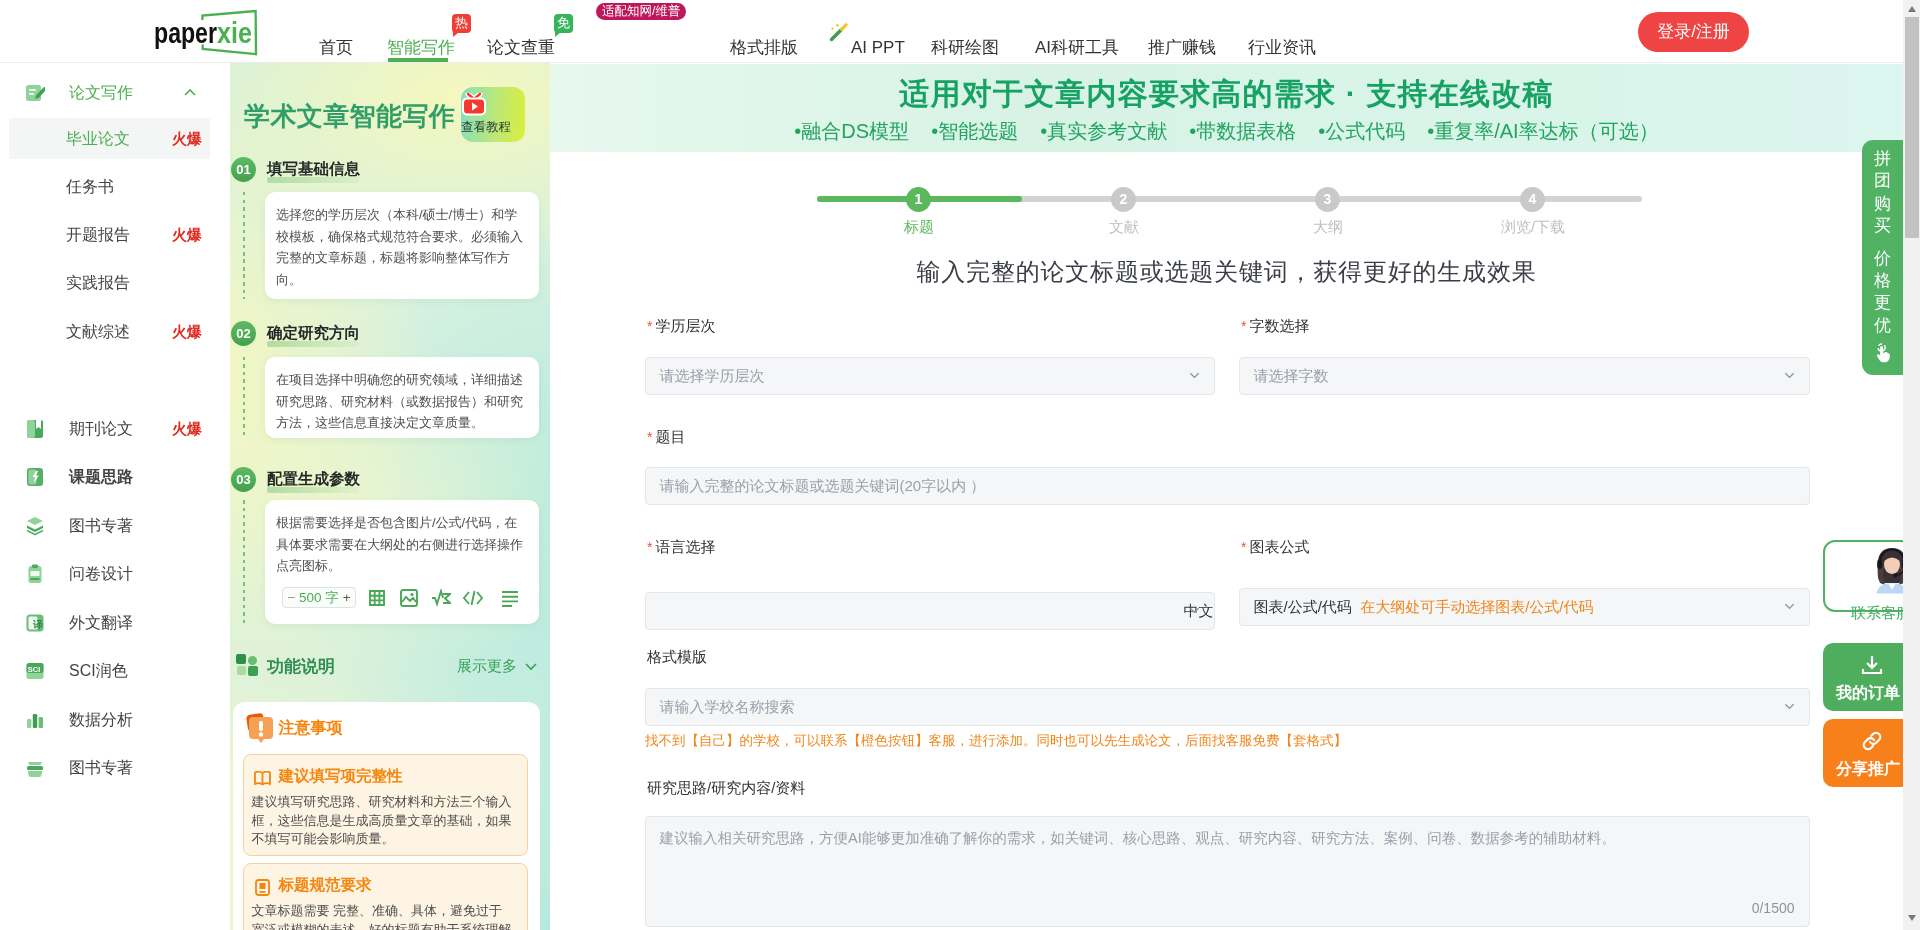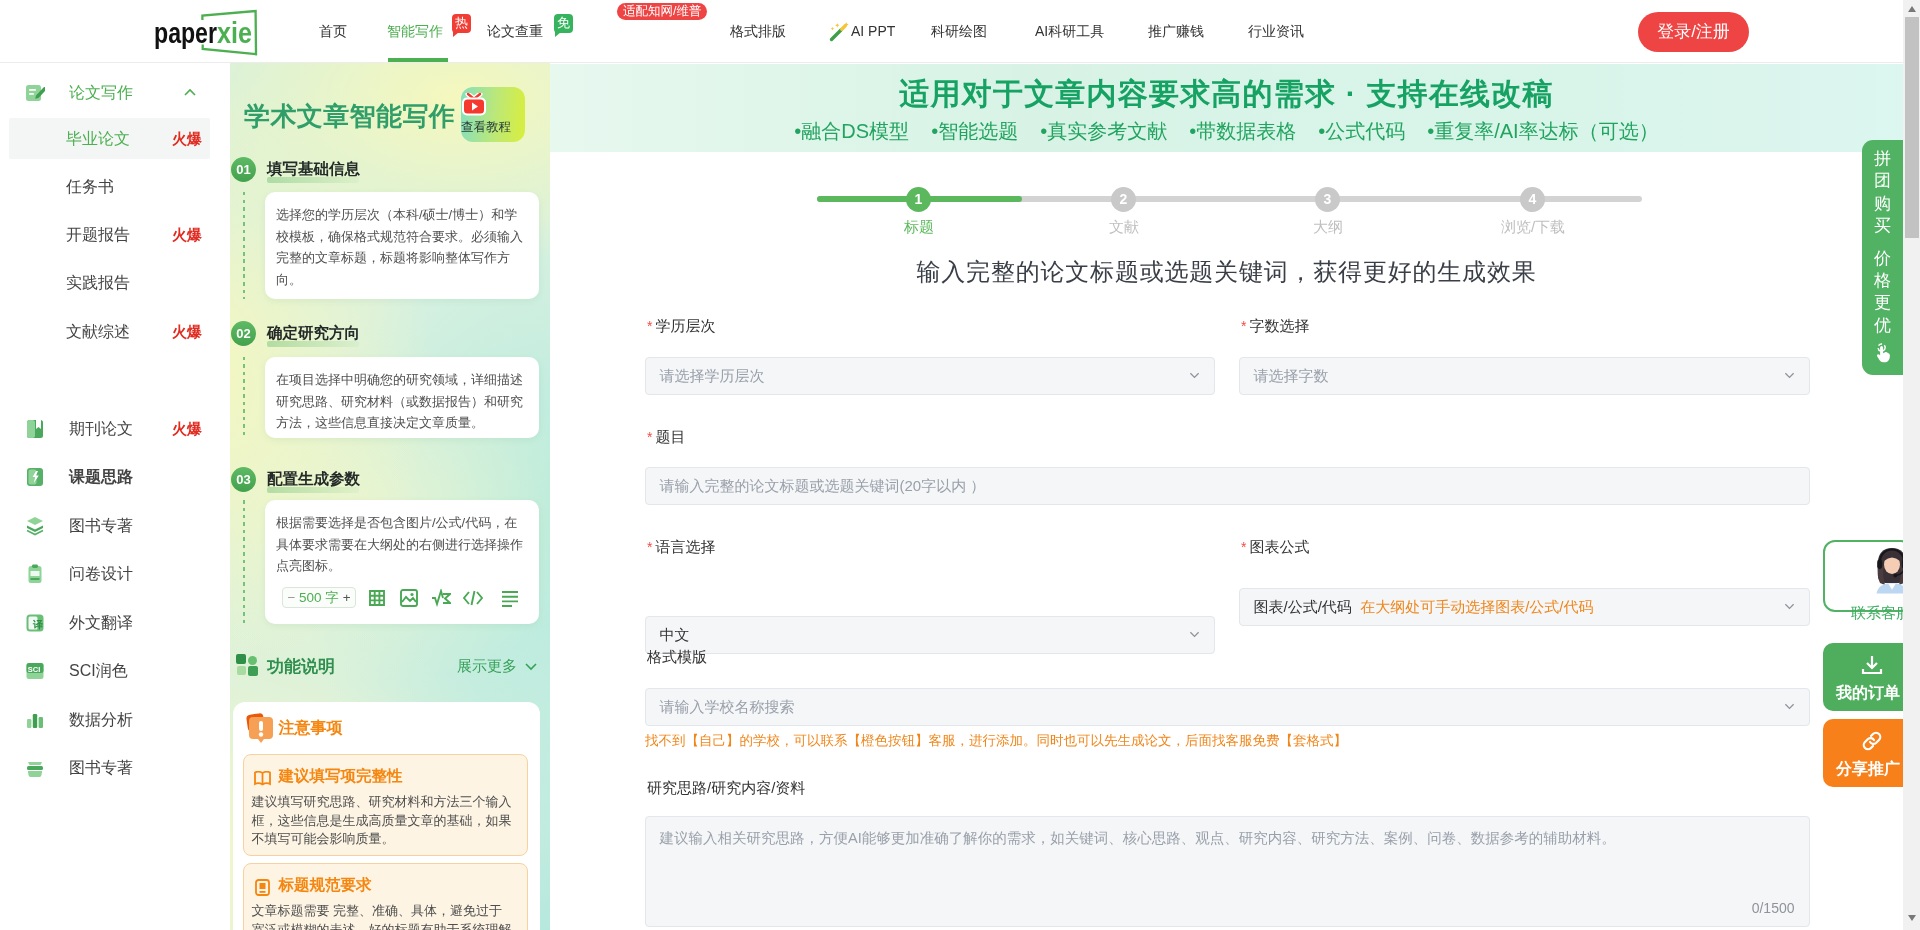--- a/index.html
+++ b/index.html
@@ -1,20 +1,20 @@
 <!DOCTYPE html>
 <html lang="zh"><head>
 <meta charset="utf-8">
 <style>
 *{margin:0;padding:0;box-sizing:border-box;}
 html,body{width:1920px;height:930px;overflow:hidden;font-family:"Liberation Sans",sans-serif;background:#fff;}
 .abs{position:absolute;}
 
 #header{position:absolute;left:0;top:0;width:1920px;height:63px;background:#fff;border-bottom:1px solid #ececec;z-index:30;}
-.nav{position:absolute;top:0;height:73px;line-height:63px;font-size:14px;color:#333;white-space:nowrap;}
+.nav{position:absolute;top:16px;height:73px;line-height:63px;font-size:17px;color:#333;white-space:nowrap;}
 .nav.act{color:#4caf50;}
 .badge{position:absolute;font-size:13px;color:#fff;border-radius:4px;padding:0 3px;line-height:18px;height:19px;}
 .navunder{position:absolute;left:388px;top:58px;width:60px;height:4px;background:#4caf50;}
 #loginbtn{position:absolute;left:1638px;top:12px;width:111px;height:40px;border-radius:20px;background:#ef4444;color:#fff;font-size:17px;text-align:center;line-height:40px;}
 
 #sidebar{position:absolute;left:0;top:63px;width:230px;height:867px;background:#fff;z-index:5;}
 .sitem{position:absolute;left:0;width:218px;height:48px;line-height:48px;font-size:16px;color:#444;}
 .sitem .txt{position:absolute;left:66px;}
 .sitem .ico{position:absolute;left:25px;top:14px;width:20px;height:20px;}
 .hot{position:absolute;left:172px;top:0;color:#e02b20;font-weight:bold;font-size:15px;}
@@ -83,21 +83,21 @@
     <text x="67" y="43" font-family="Liberation Sans,sans-serif" font-size="29" font-weight="bold" fill="#4caf50" textLength="35" lengthAdjust="spacingAndGlyphs">xie</text>
   </svg>
   <div class="nav" style="left:319px">首页</div>
   <div class="nav act" style="left:387px">智能写作</div>
   <div class="badge" style="left:452px;top:14px;background:#f23d34;">热</div>
     <div class="abs" style="left:453px;top:32px;width:0;height:0;border-left:6px solid #f23d34;border-bottom:5px solid transparent;"></div>
   <div class="navunder"></div>
   <div class="nav" style="left:487px">论文查重</div>
   <div class="badge" style="left:554px;top:14px;background:#35b45d;">免</div>
     <div class="abs" style="left:555px;top:32px;width:0;height:0;border-left:6px solid #35b45d;border-bottom:5px solid transparent;"></div>
-  <div class="badge" style="left:617px;top:3px;background:#ef4444;border-radius:9px;font-size:12.5px;padding:0 6px;line-height:17px;height:17px;">适配知网/维普</div>
+  <div class="badge" style="left:596px;top:3px;background:#be185d;border-radius:9px;font-size:12.5px;padding:0 6px;line-height:17px;height:17px;">适配知网/维普</div>
   <div class="nav" style="left:730px">格式排版</div>
   <svg class="abs" style="left:829px;top:21px" width="20" height="21" viewBox="0 0 20 21">
     <path d="M2.5 18.5 L12 9" stroke="#3f9e47" stroke-width="3.4" stroke-linecap="round"></path>
     <path d="M12.8 8.2 L16 5" stroke="#f5c63a" stroke-width="3.4" stroke-linecap="round"></path>
     <path d="M17.2 1.2 l.8 1.6 1.6.8 -1.6.8 -.8 1.6 -.8-1.6 -1.6-.8 1.6-.8z" fill="#f5c63a"></path>
     <path d="M8.3 2.2 l.7 1.4 1.4.7 -1.4.7 -.7 1.4 -.7-1.4 -1.4-.7 1.4-.7z" fill="#f5c63a"></path>
     <path d="M3.4 6 l.55 1.1 1.1.55 -1.1.55 -.55 1.1 -.55-1.1 -1.1-.55 1.1-.55z" fill="#f5c63a"></path>
   </svg>
   <div class="nav" style="left:851px">AI PPT</div>
   <div class="nav" style="left:931px">科研绘图</div>
@@ -325,21 +325,21 @@
   </div>
   <div class="fbox" style="left:1238.5px;top:357px;width:571px;">请选择字数
     <svg class="chev" viewBox="0 0 12 12">
         <path d="M1.5,3.5 L6,8 L10.5,3.5" stroke="#909399" stroke-width="1.4" fill="none"></path>
       </svg>
   </div>
   <div class="flabel" style="left:647px;top:427px;"><span class="req">*</span>题目</div>
   <div class="fbox" style="left:644.5px;top:467px;width:1165px;">请输入完整的论文标题或选题关键词(20字以内 ）</div>
   <div class="flabel" style="left:647px;top:537px;"><span class="req">*</span>语言选择</div>
   <div class="flabel" style="left:1241px;top:537px;"><span class="req">*</span>图表公式</div>
-  <div class="fbox dark" style="left:644.5px;top:616px;width:570px;">中文
+  <div class="fbox dark" style="left:644.5px;top:592px;width:570px;text-align:right;">中文
     <svg class="chev" viewBox="0 0 12 12">
         <path d="M1.5,3.5 L6,8 L10.5,3.5" stroke="#909399" stroke-width="1.4" fill="none"></path>
       </svg>
   </div>
   <div class="fbox dark" style="left:1238.5px;top:588px;width:571px;">图表/公式/代码&nbsp;&nbsp;<span class="orange">在大纲处可手动选择图表/公式/代码</span>
     <svg class="chev" viewBox="0 0 12 12">
         <path d="M1.5,3.5 L6,8 L10.5,3.5" stroke="#909399" stroke-width="1.4" fill="none"></path>
       </svg>
   </div>
   <div class="flabel" style="left:647px;top:647px;">格式模版</div>

